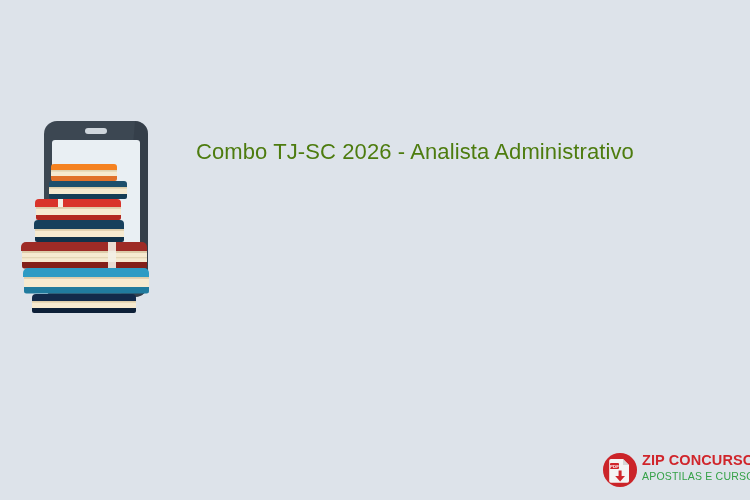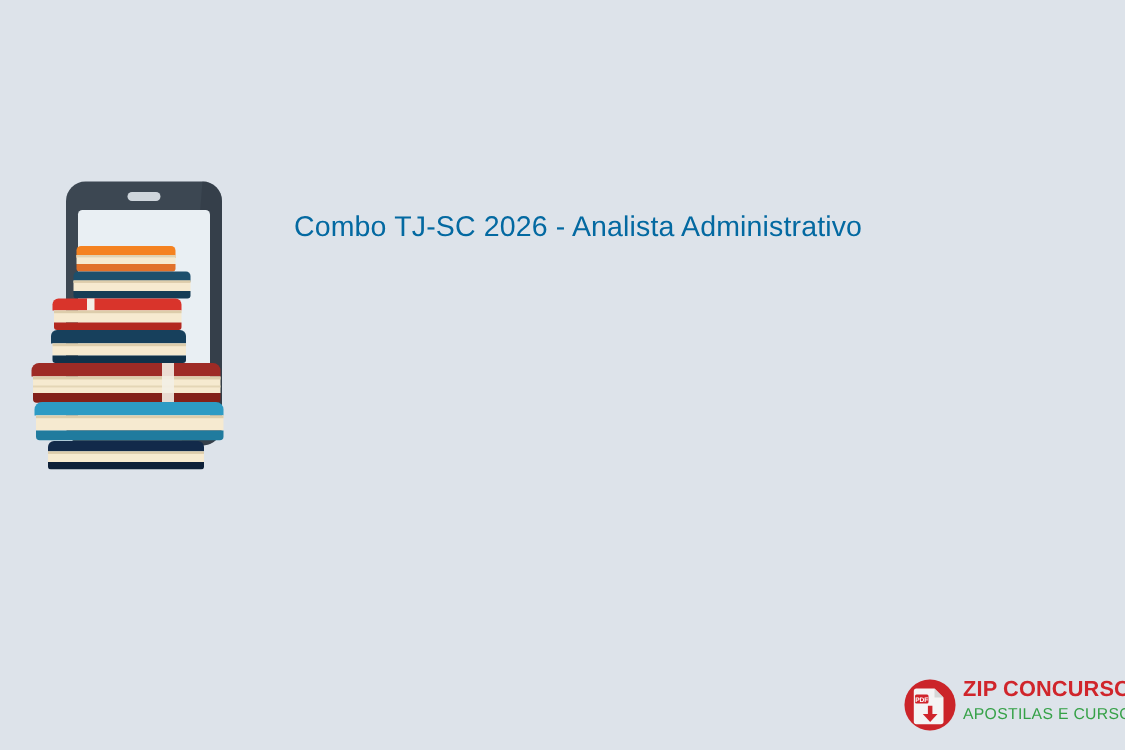--- a/index.html
+++ b/index.html
@@ -33,24 +33,24 @@
     width: 170px;
     height: 195px;
   }
 
   
   #product-title {
     position: absolute;
     left: 196px;
     top: 139px;
     width: 520px;
-    font-size: 19px;
+    font-size: 22px;
     line-height: 26px;
     font-weight: 400;
-    color: #0369a1;
+    color: #4d7c0f;
     letter-spacing: 0.1px;
     white-space: nowrap;
   }
 
   
   #brand-logo {
     position: absolute;
     left: 602px;
     top: 450px;
     width: 140px;

